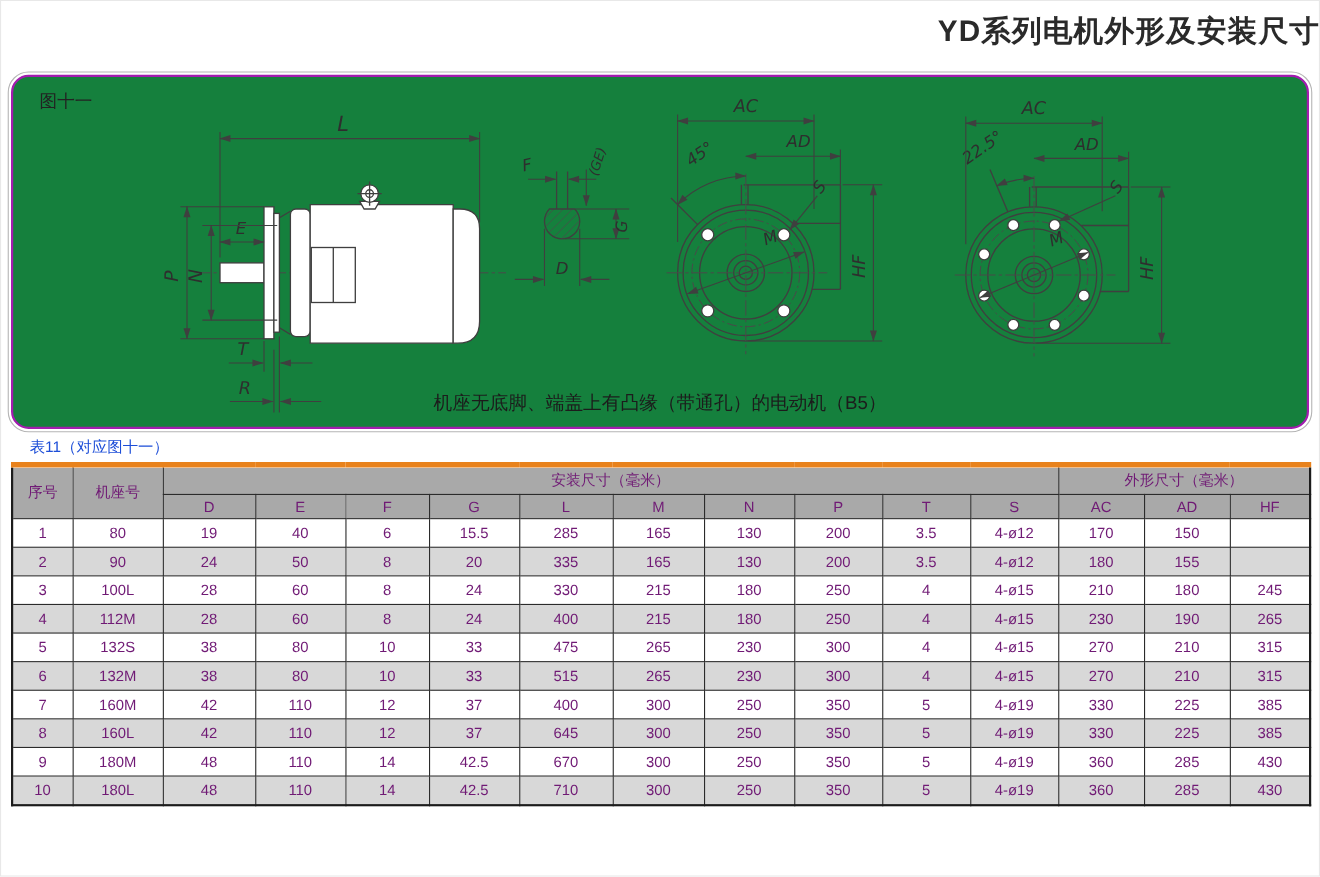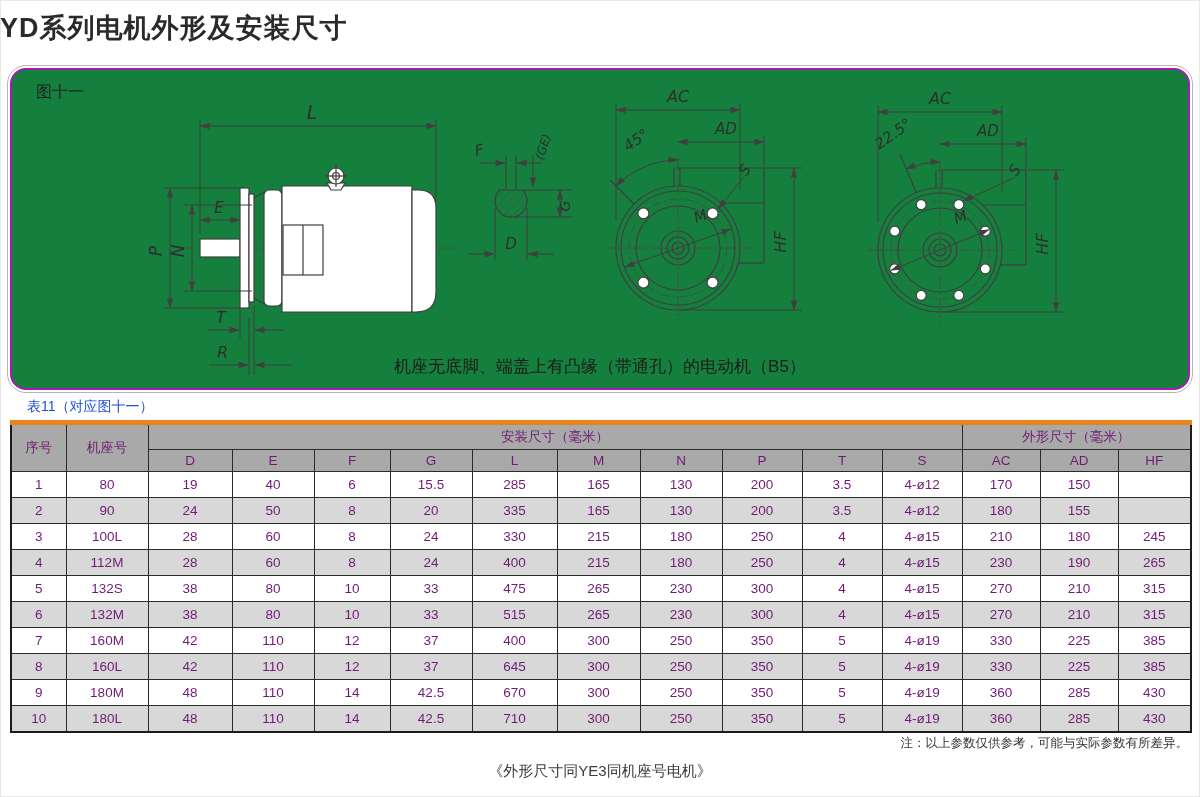--- a/index.html
+++ b/index.html
@@ -1,18 +1,18 @@
 <!DOCTYPE html>
 <html><head>
 <meta charset="utf-8">
 <style>
   html,body{margin:0;padding:0;background:#fff;}
   .page{position:relative;width:1200px;height:797px;background:#fff;overflow:hidden;
         font-family:"Liberation Sans","DejaVu Sans",sans-serif;box-shadow:inset 0 0 0 1px #e8e8e8;}
-  .title{position:absolute;top:10px;left:0;width:100%;text-align:left;margin:0;
+  .title{position:absolute;top:10px;left:0;width:100%;text-align:right;margin:0;
          font-size:27px;font-weight:bold;color:#2a2a2a;letter-spacing:1px;}
   .panel{position:absolute;left:10px;top:68px;width:1176px;height:318px;
          border:2px solid #a21caf;border-radius:16px;outline:1px solid #b5b5b5;outline-offset:2px;background:#15803d;}
   .fig-label{position:absolute;left:24px;top:12px;font-size:16px;color:#222;}
   .panel svg{position:absolute;left:0;top:0;}
   svg text{font-family:"DejaVu Sans",sans-serif;font-style:italic;fill:#2e2e2e;}
   svg text.cap{font-style:normal;font-size:17px;fill:#1c1c1c;text-anchor:middle;
                font-family:"Liberation Sans","DejaVu Sans",sans-serif;}
   .ln{fill:none;stroke:#3f3f3f;stroke-width:1.2;}
   .lnf{fill:#fff;stroke:#3f3f3f;stroke-width:1.2;}
@@ -416,15 +416,13 @@
           <td>350</td>
           <td>5</td>
           <td>4-ø19</td>
           <td>360</td>
           <td>285</td>
           <td>430</td>
         </tr>
       </tbody>
   </table>
 
-  <div class="note">注：以上参数仅供参考，可能与实际参数有所差异。</div>
-  <div class="footer">《外形尺寸同YE3同机座号电机》</div>
 </div>
 
 </body></html>

